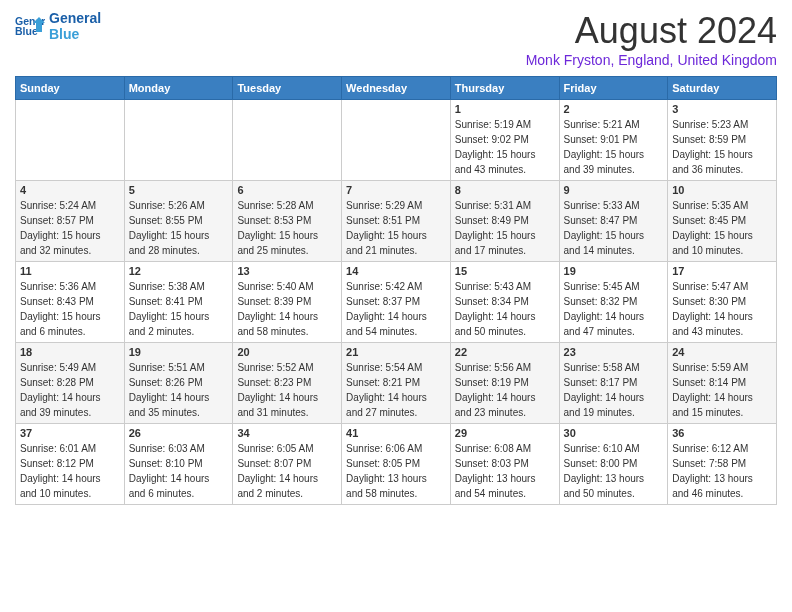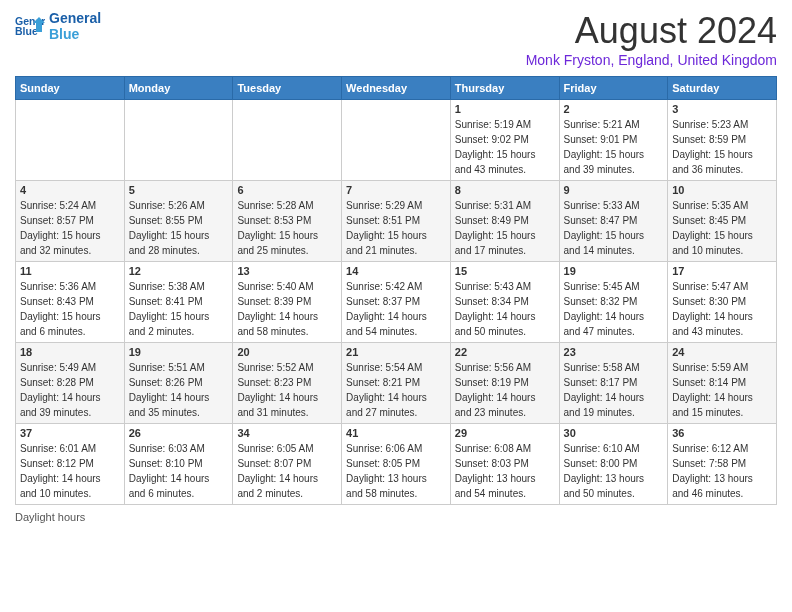--- a/index.html
+++ b/index.html
@@ -222,14 +222,13 @@
             <div class="day-info">Sunrise: 6:10 AM<br>Sunset: 8:00 PM<br>Daylight: 13 hours and 50 minutes.</div>
           </td>
           <td>
             <span class="day-num">36</span>
             <div class="day-info">Sunrise: 6:12 AM<br>Sunset: 7:58 PM<br>Daylight: 13 hours and 46 minutes.</div>
           </td>
         </tr>
       </tbody>
   </table>
 
-  <div style="margin-top:6px;font-size:11px;color:#555;">Daylight hours</div>
 </div>
 
 </body></html>

